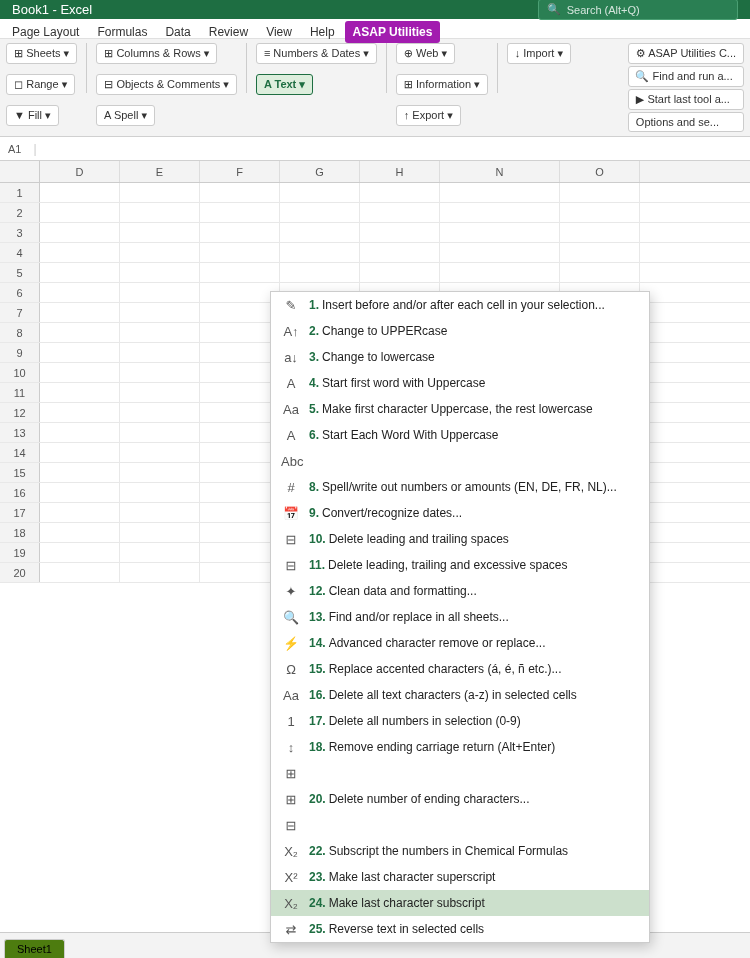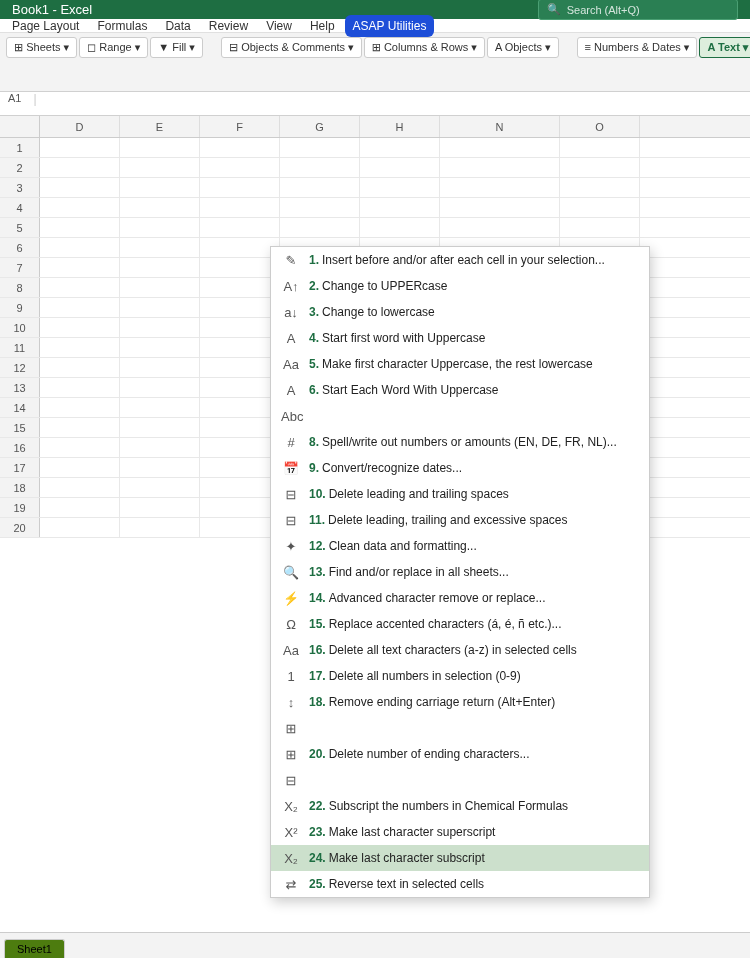--- a/index.html
+++ b/index.html
@@ -32,45 +32,46 @@
 
     
     .menu-bar {
       background: #fff;
       height: 14px;
       display: flex;
       align-items: center;
       padding: 0 4px;
       border-bottom: 1px solid #e0e0e0;
       gap: 2px;
+      margin-top: 6px;
     }
     .menu-item {
       padding: 4px 8px;
       cursor: pointer;
       border-radius: 3px;
       font-size: 12px;
       color: #333;
       white-space: nowrap;
     }
-    .menu-item.active { background: #1d4ed8; color: #fff; font-weight: 400; border-radius: 6px; }
+    .menu-item.active { background: #a21caf; color: #fff; font-weight: 700; }
 
     
     .ribbon {
       background: #f3f3f3;
       border-bottom: 1px solid #d0d0d0;
       padding: 4px 6px;
       display: flex;
       gap: 6px;
       align-items: flex-start;
     }
 
     .ribbon-group {
       display: flex;
-      flex-direction: row;
-      gap: 2px;
+      flex-direction: column;
+      gap: 10px;
     }
 
     .ribbon-row {
       display: flex;
       gap: 3px;
       align-items: center;
     }
 
     .ribbon-btn {
       display: flex;
@@ -98,20 +99,21 @@
       height: 50px;
       margin: 0 3px;
     }
 
     
     .formula-bar {
       height: 24px;
       background: #fff;
       border-bottom: 1px solid #d0d0d0;
       display: flex;
+      align-items: center;
       padding: 0 8px;
       gap: 12px;
     }
 
     
     .spreadsheet-container {
       display: flex;
       flex-direction: column;
       position: relative;
     }
@@ -243,27 +245,27 @@
     </div>
     <div class="ribbon-row">
       <button class="ribbon-btn">▼ Fill ▾</button>
     </div>
   </div>
 
   <div class="ribbon-separator"></div>
 
   <div class="ribbon-group">
     <div class="ribbon-row">
+      <button class="ribbon-btn">⊞ Columns &amp; Rows ▾</button>
+    </div>
+    <div class="ribbon-row">
       <button class="ribbon-btn">⊟ Objects &amp; Comments ▾</button>
     </div>
     <div class="ribbon-row">
-      <button class="ribbon-btn">⊞ Columns &amp; Rows ▾</button>
-    </div>
-    <div class="ribbon-row">
-      <button class="ribbon-btn">A Objects ▾</button>
+      <button class="ribbon-btn">A Spell ▾</button>
     </div>
   </div>
 
   <div class="ribbon-separator"></div>
 
   <div class="ribbon-group">
     <div class="ribbon-row">
       <button class="ribbon-btn">≡ Numbers &amp; Dates ▾</button>
     </div>
     <div class="ribbon-row">
@@ -286,20 +288,26 @@
   </div>
 
   <div class="ribbon-separator"></div>
 
   <div class="ribbon-group">
     <div class="ribbon-row">
       <button class="ribbon-btn">↓ Import ▾</button>
     </div>
   </div>
 
+  <div style="margin-left:auto; display:flex; flex-direction:column; gap:2px;">
+    <button class="ribbon-btn">⚙ ASAP Utilities C...</button>
+    <button class="ribbon-btn">🔍 Find and run a...</button>
+    <button class="ribbon-btn">▶ Start last tool a...</button>
+    <button class="ribbon-btn">Options and se...</button>
+  </div>
 </div>
 
 <div class="formula-bar">
   <span style="font-size:11px;color:#555;">A1</span>
   <span style="color:#ccc;">|</span>
   <input type="text" style="border: none; outline: none; flex: 1 1 0%; font-size: 11px;" value="">
 </div>
 
 <div style="position:relative;">
   <div class="spreadsheet-container">

